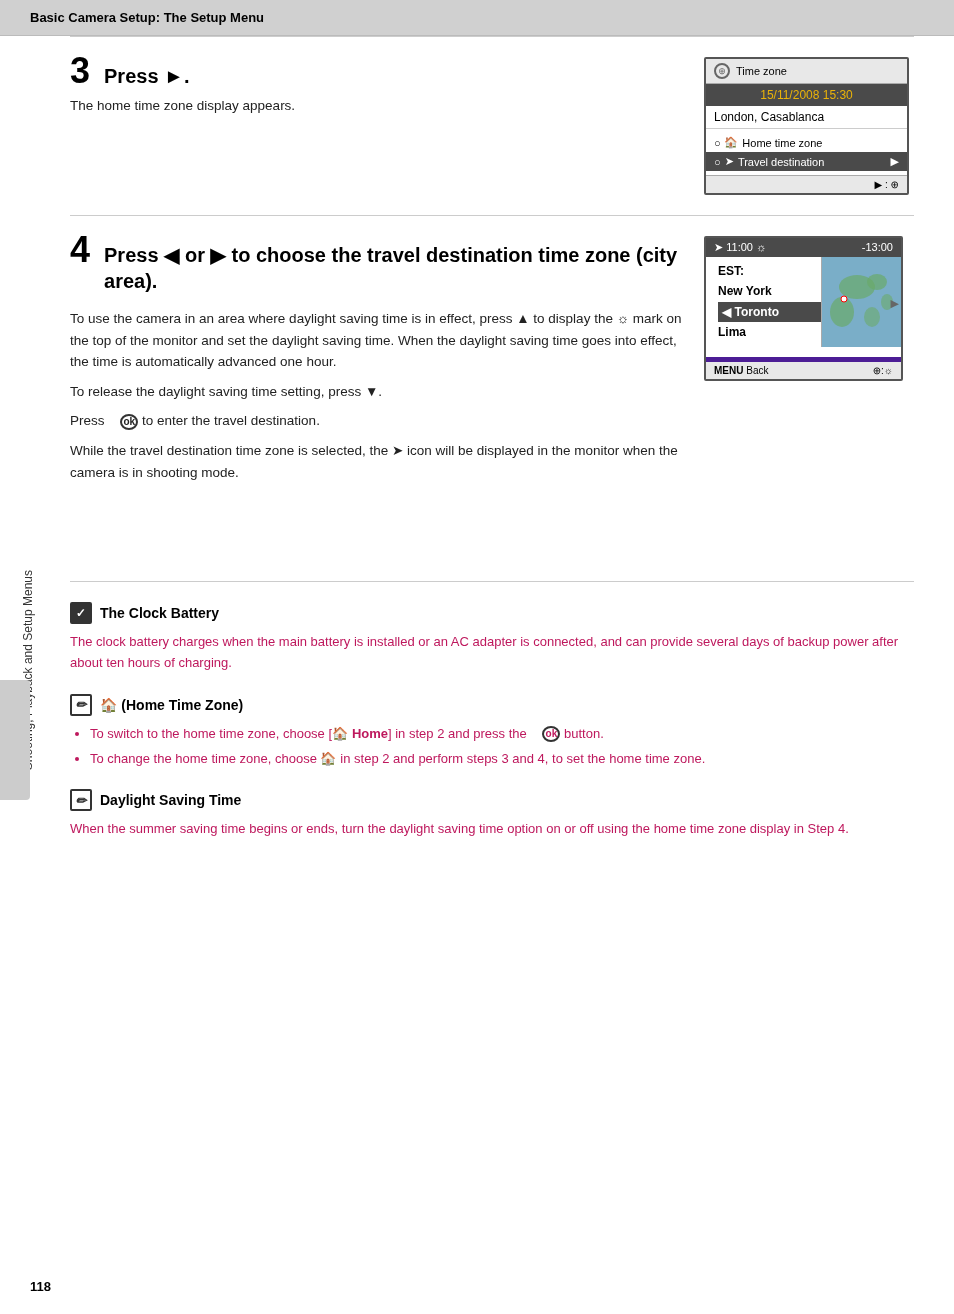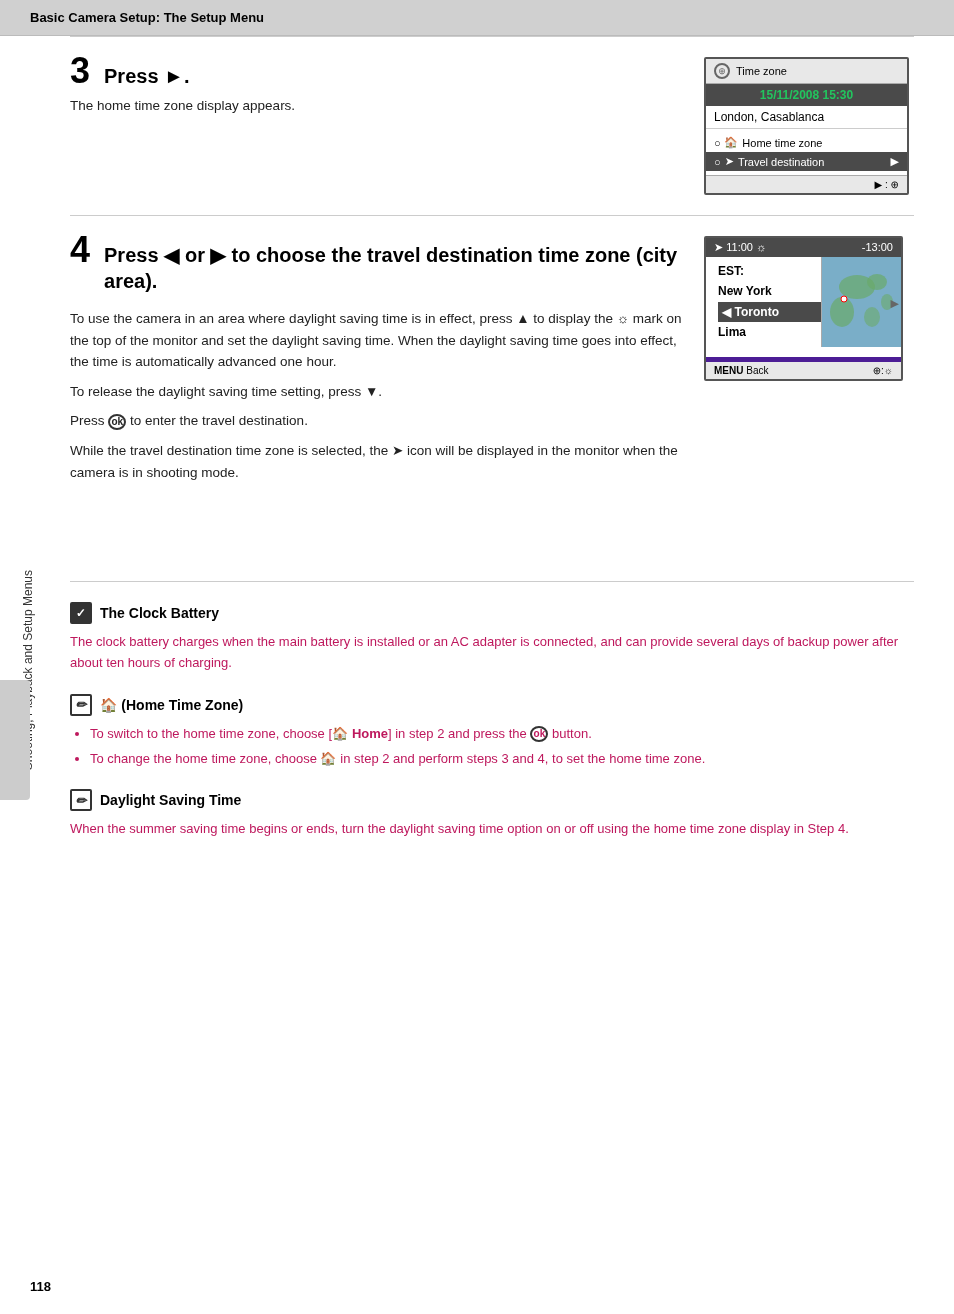--- a/index.html
+++ b/index.html
@@ -130,25 +130,25 @@
       border: 2px solid #666;
       border-radius: 50%;
       display: inline-flex;
       align-items: center;
       justify-content: center;
       font-size: 9px;
       color: #666;
     }
     .screen1-date {
       background: #4a4a4a;
-      color: #22c55e;
+      color: #eab308;
       text-align: center;
       padding: 4px 6px;
       font-size: 12px;
-      font-weight: bold;
+      font-weight: normal;
     }
     .screen1-city {
       background: #fff;
       padding: 4px 8px;
       font-size: 12px;
       border-bottom: 1px solid #ccc;
     }
     .screen1-options {
       background: #fff;
       padding: 4px 0;
@@ -299,20 +299,21 @@
       display: inline-flex;
       align-items: center;
       justify-content: center;
       width: 18px;
       height: 16px;
       border: 2px solid #333;
       border-radius: 50%;
       font-size: 10px;
       font-weight: bold;
       vertical-align: middle;
+      margin-left: 12px;
     }
   </style>
 </head>
 <body>
 
 <div class="header-bar">
   <span>Basic Camera Setup: The Setup Menu</span>
 </div>
 
 <div class="sidebar-label">

